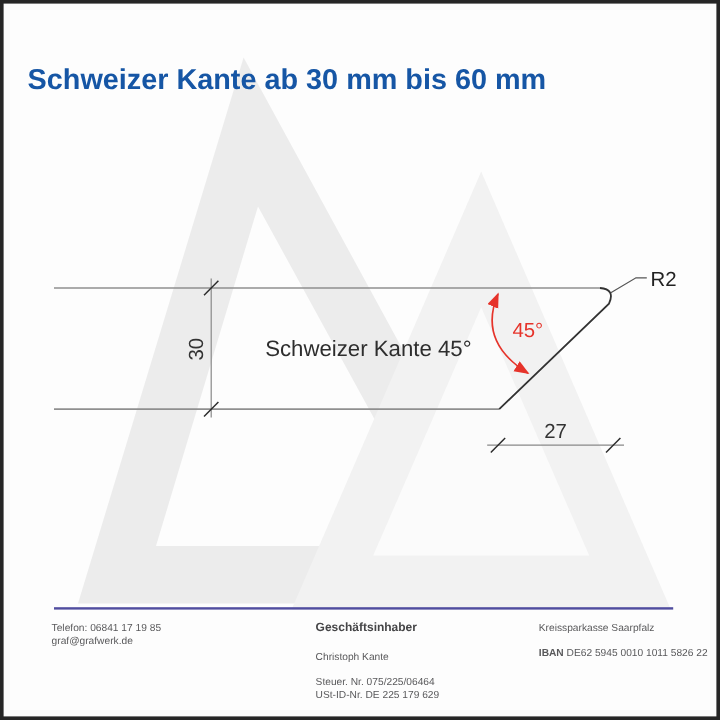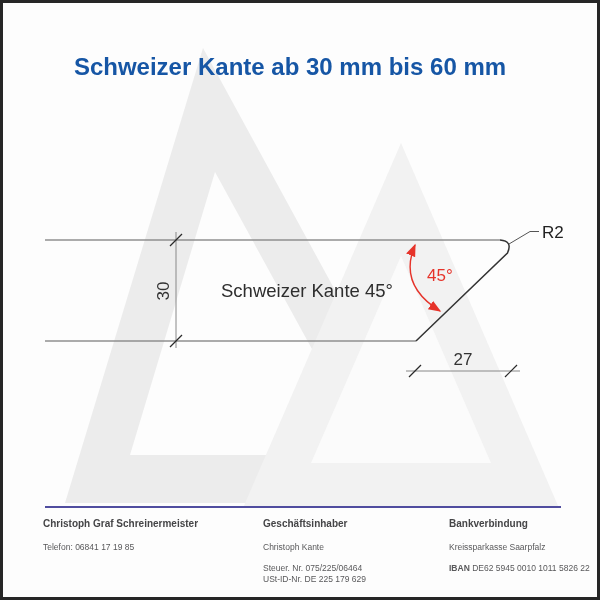--- a/index.html
+++ b/index.html
@@ -4,21 +4,21 @@
 <style>
   html,body { margin:0; padding:0; background:#e9e9e9; }
   .page {
     position:relative; width:600px; height:600px; box-sizing:border-box;
     background:#fdfdfd; border:3px solid #262626; overflow:hidden;
     font-family:"Liberation Sans", sans-serif;
   }
   .layer { position:absolute; left:0; top:0; }
   .title-block {
     position:absolute; left:20px; top:50px; width:534px;
-    text-align:center; font-weight:bold; font-size:24px; line-height:28px;
+    font-weight:bold; font-size:24px; line-height:28px;
     color:#1656a5; letter-spacing:0;
   }
   svg text { font-family:"Liberation Sans", sans-serif; }
   .divider {
     position:absolute; left:42px; top:503px; width:516px; height:2px;
     background:#504d9f;
   }
   .fcol { position:absolute; top:515px; color:#59595b; }
   .fcol .fhead { font-weight:bold; font-size:10px; color:#454547; margin:0 0 13px 0; }
   .fcol .fline { font-size:8.5px; line-height:10.7px; min-height:10.7px; white-space:nowrap; }
@@ -72,32 +72,31 @@
     <text x="218" y="294" font-size="18.5" fill="#2e2e2e">Schweizer Kante 45°</text>
   </svg>
 
   <div class="title-block">
     <div>Schweizer Kante ab 30 mm bis 60 mm</div>
   </div>
 
   <div class="divider"></div>
 
   <div class="fcol col1">
-    <div class="fhead">Christoph Graf Schreinermeister</div>
     <div class="fline">Telefon: 06841 17 19 85</div>
+    <div class="fline">graf@grafwerk.de</div>
   </div>
 
   <div class="fcol col2">
     <div class="fhead">Geschäftsinhaber</div>
     <div class="fline">Christoph Kante</div>
     <div class="fline"></div>
     <div class="fline">Steuer. Nr. 075/225/06464</div>
     <div class="fline">USt-ID-Nr. DE 225 179 629</div>
   </div>
 
   <div class="fcol col3">
-    <div class="fhead">Bankverbindung</div>
     <div class="fline">Kreissparkasse Saarpfalz</div>
     <div class="fline"></div>
     <div class="fline"><span class="b">IBAN</span> <span>DE62 5945 0010 1011 5826 22</span></div>
   </div>
 
 </div>
 
 </body></html>

